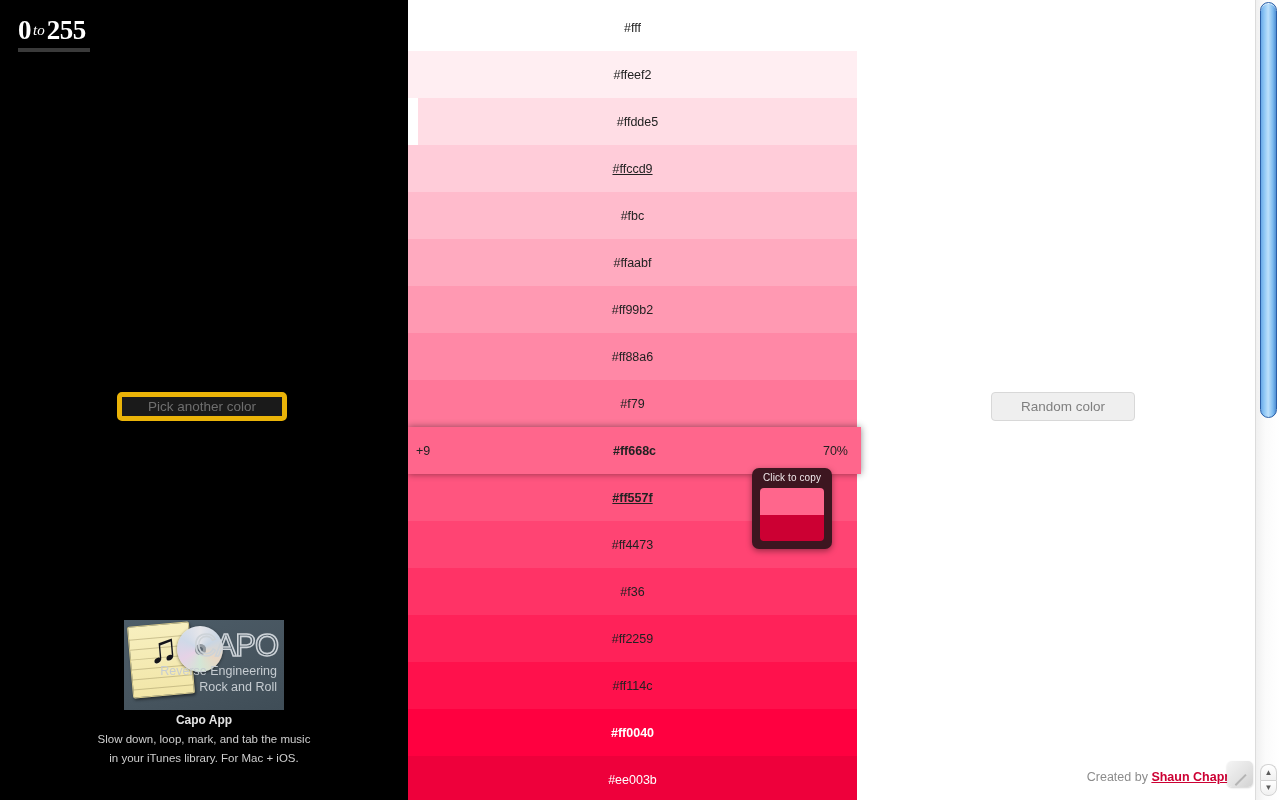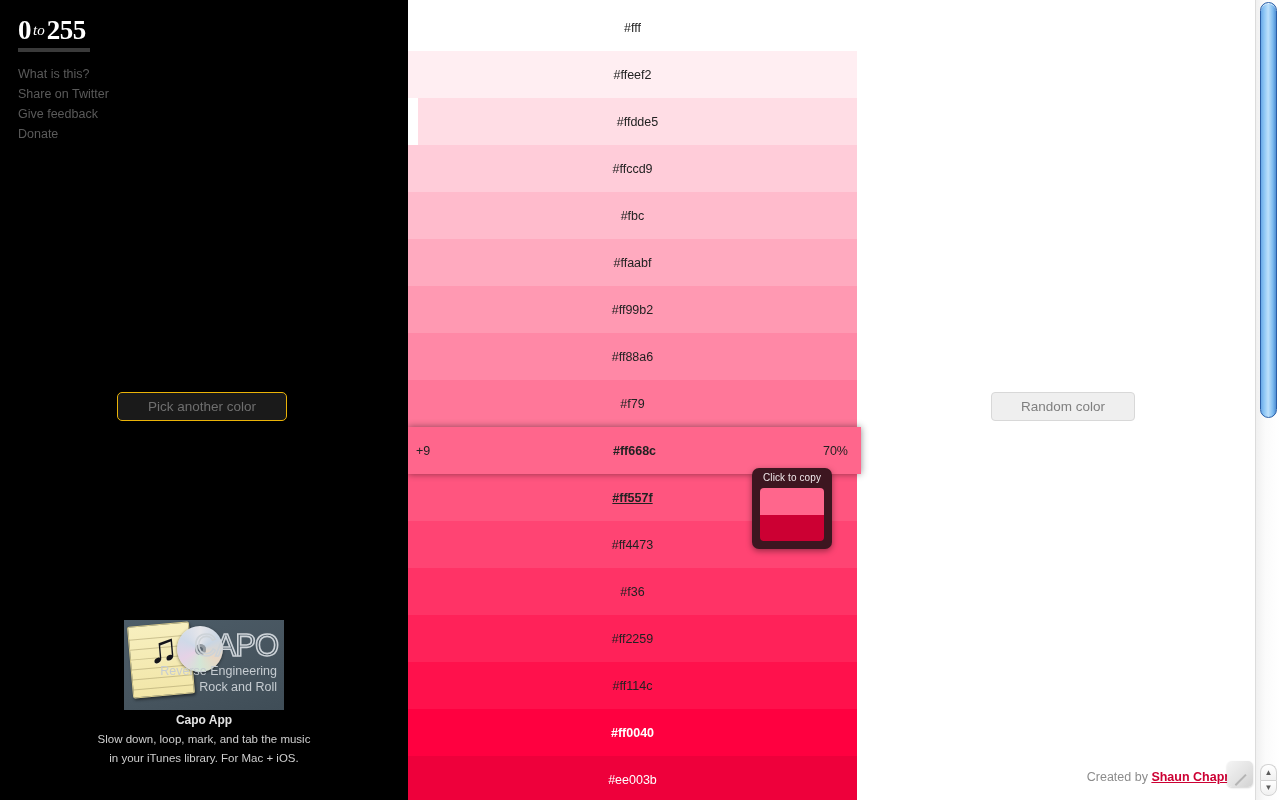--- a/index.html
+++ b/index.html
@@ -44,21 +44,21 @@
     font-size: 12.5px;
     line-height: 20px;
     text-decoration: none;
   }
 
   .pick-btn {
     position: absolute;
     left: 117px; top: 392px;
     width: 170px; height: 29px;
     background: #1a1a1a;
-    border: 1px solid #eab308;
+    border: 5px solid #eab308;
     border-radius: 5px;
     color: #6e6e6e;
     font-size: 13.5px;
     font-family: "Liberation Sans", sans-serif;
     cursor: pointer;
   }
 
   
   .ad { position: absolute; left: 0; top: 615px; width: 408px; text-align: center; }
   .ad-by {
@@ -256,26 +256,20 @@
 
 <div id="app">
 
   <div class="left-panel">
 
     <div class="logo">
       <span class="num">0</span><span class="to">to</span><span class="num">255</span>
     </div>
     <div class="logo-rule"></div>
 
-    <nav class="nav">
-      <a href="#">What is this?</a>
-      <a href="#">Share on Twitter</a>
-      <a href="#">Give feedback</a>
-      <a href="#">Donate</a>
-    </nav>
 
     <button class="pick-btn">Pick another color</button>
 
     <div class="ad">
       <div class="ad-img">
         <div class="ad-note">
           <i style="top:12px"></i>
             <i style="top:22px"></i>
             <i style="top:32px"></i>
           <i style="top:42px"></i>
@@ -297,21 +291,21 @@
   <div class="swatches" id="swatch-list">
       <div class="swatch" style="background: rgb(255, 255, 255);">
         <span class="hex">#fff</span>
       </div>
       <div class="swatch" style="background: rgb(255, 238, 242);">
         <span class="hex">#ffeef2</span>
       </div>
       <div class="swatch" style="background: rgb(255, 221, 229); margin-left: 10px;">
         <span class="hex">#ffdde5</span>
       </div>
-      <div class="swatch" style="background: rgb(255, 204, 217);">
+      <div class="swatch" style="background: rgb(255, 204, 217); text-decoration: underline;">
         <span class="hex">#ffccd9</span>
       </div>
       <div class="swatch" style="background: rgb(255, 187, 204);">
         <span class="hex">#fbc</span>
       </div>
       <div class="swatch" style="background: rgb(255, 170, 191);">
         <span class="hex">#ffaabf</span>
       </div>
       <div class="swatch" style="background: rgb(255, 153, 178);">
         <span class="hex">#ff99b2</span>

